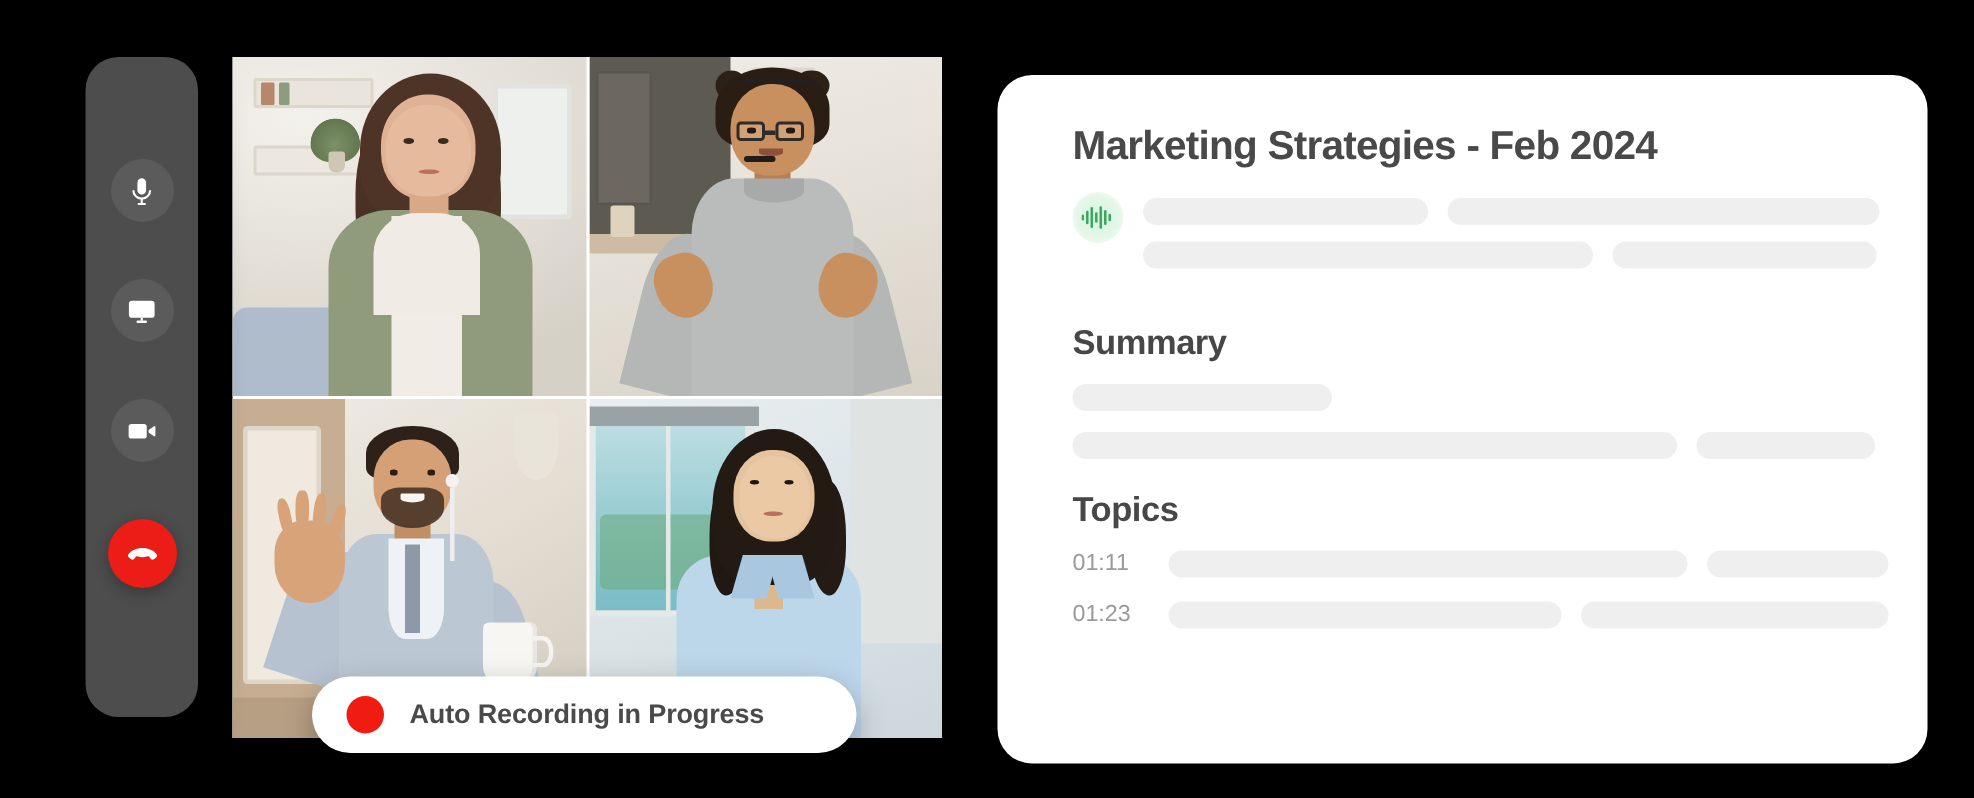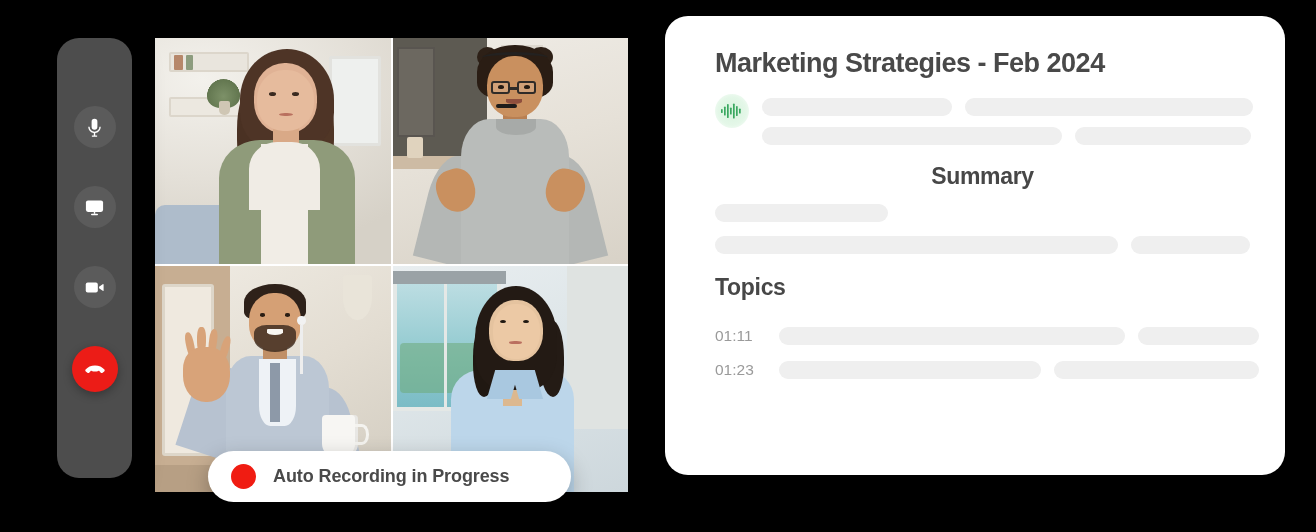--- a/index.html
+++ b/index.html
@@ -300,21 +300,21 @@
     font-weight: bold;
     color: #4a4a4a;
     letter-spacing: -0.1px;
     white-space: nowrap;
   }
 
   
 
   #notes-card {
     position: absolute;
-    left: 665px; top: 16px;
+    left: 665px; top: 50px;
     width: 620px; height: 459px;
     background: #ffffff;
     border-radius: 23px;
     box-shadow: 0 14px 34px rgba(0,0,0,0.40);
     padding: 32px 35px 0 50px;
     overflow: hidden;
   }
 
   #notes-title {
     font-size: 27px;
@@ -384,26 +384,26 @@
   .sk-row { display: flex; gap: 13px; margin-bottom: 11px; }
   .sk-bar { height: 18px; border-radius: 9px; background: #efefef; }
 
   .section-heading {
     font-size: 23px;
     font-weight: bold;
     color: #474747;
     letter-spacing: -0.3px;
   }
 
-  #summary-heading { margin-top: 7px; text-align: center; }
+  #summary-heading { margin-top: 25px; }
   #summary-lines { margin-top: 14px; }
   #summary-lines .sk-row { margin-bottom: 14px; }
 
   #topics-heading { margin-top: 20px; }
-  #topics-list { margin-top: 26px; }
+  #topics-list { margin-top: 14px; }
   .topic-row { display: flex; align-items: center; gap: 22px; margin-bottom: 16px; }
   .topic-time {
     font-size: 15.5px;
     color: #9a9a9a;
     width: 42px;
     flex: 0 0 auto;
   }
   .topic-bars { display: flex; gap: 13px; flex: 1 1 auto; }
 </style>
 </head>

